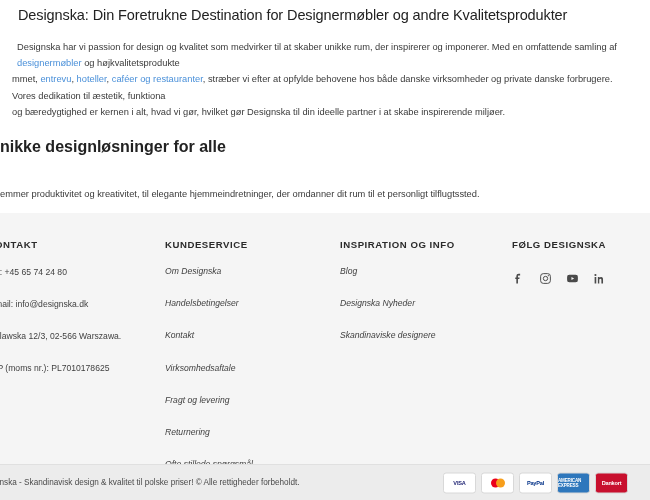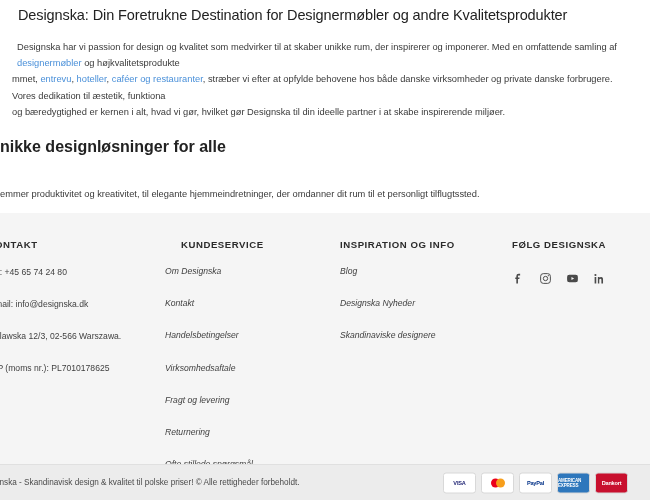--- a/index.html
+++ b/index.html
@@ -87,21 +87,21 @@
   .col-follow  { width: 138px; padding-left: 0px; }
 
   .col-head {
     font-size: 9.6px;
     font-weight: bold;
     color: #2b2b2b;
     letter-spacing: 0.55px;
     margin: 0 0 16px 0;
   }
   .col-contact .col-head { margin-left: -5px; }
-  .col-service .col-head { margin-left: 16px; }
+  .col-service .col-head { margin-left: 0px; }
 
   .contact-line {
     font-size: 8.6px;
     color: #3f3f3f;
     margin: 0 0 20px 0;
     line-height: 1.4;
   }
   .contact-line:first-of-type { margin-top: 0; }
   .col-contact .contact-line { margin-left: -5px; }
 
@@ -209,22 +209,22 @@
         <div class="col-head">ONTAKT</div>
         <div class="contact-line">f.: +45 65 74 24 80</div>
         <div class="contact-line">mail: info@designska.dk</div>
         <div class="contact-line">ulawska 12/3, 02-566 Warszawa.</div>
         <div class="contact-line">IP (moms nr.): PL7010178625</div>
       </div>
 
       <div class="col col-service">
         <div class="col-head">KUNDESERVICE</div>
         <a class="link-item" href="#">Om Designska</a>
+        <a class="link-item" href="#">Handelsbetingelser</a>
         <a class="link-item" href="#">Kontakt</a>
-        <a class="link-item" href="#">Handelsbetingelser</a>
         <a class="link-item" href="#">Virksomhedsaftale</a>
         <a class="link-item" href="#">Fragt og levering</a>
         <a class="link-item" href="#">Returnering</a>
         <a class="link-item" href="#">Ofte stillede spørgsmål</a>
         <a class="link-item" href="#">Persondatapolitik</a>
 
       </div>
 
       <div class="col col-inspo">
         <div class="col-head">INSPIRATION OG INFO</div>

